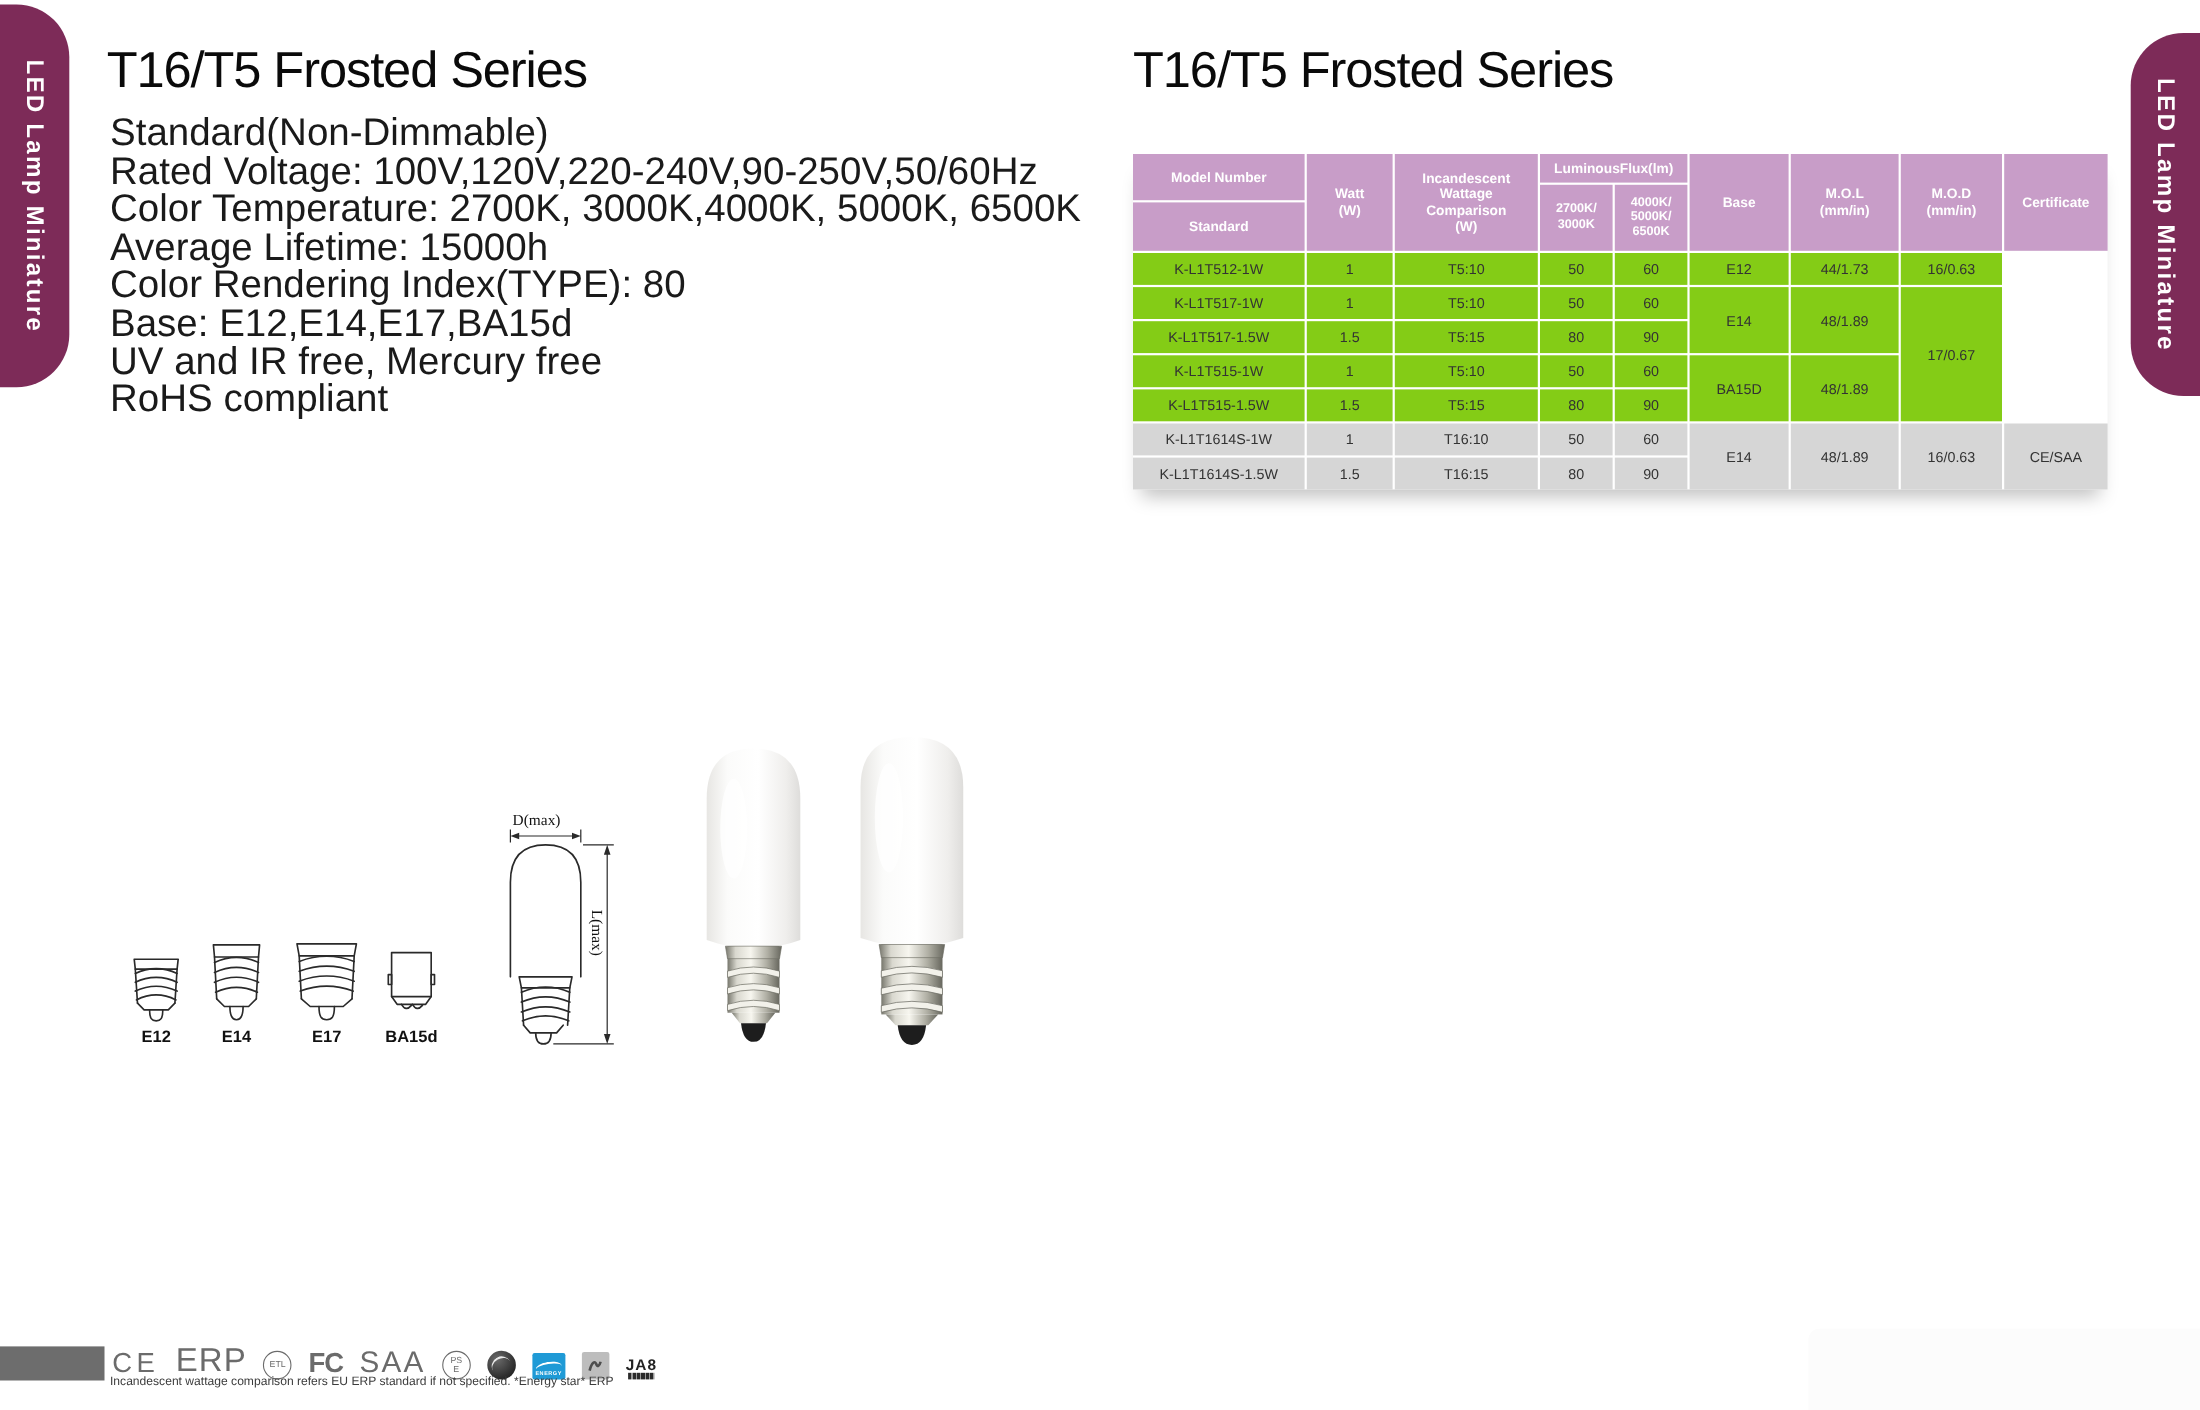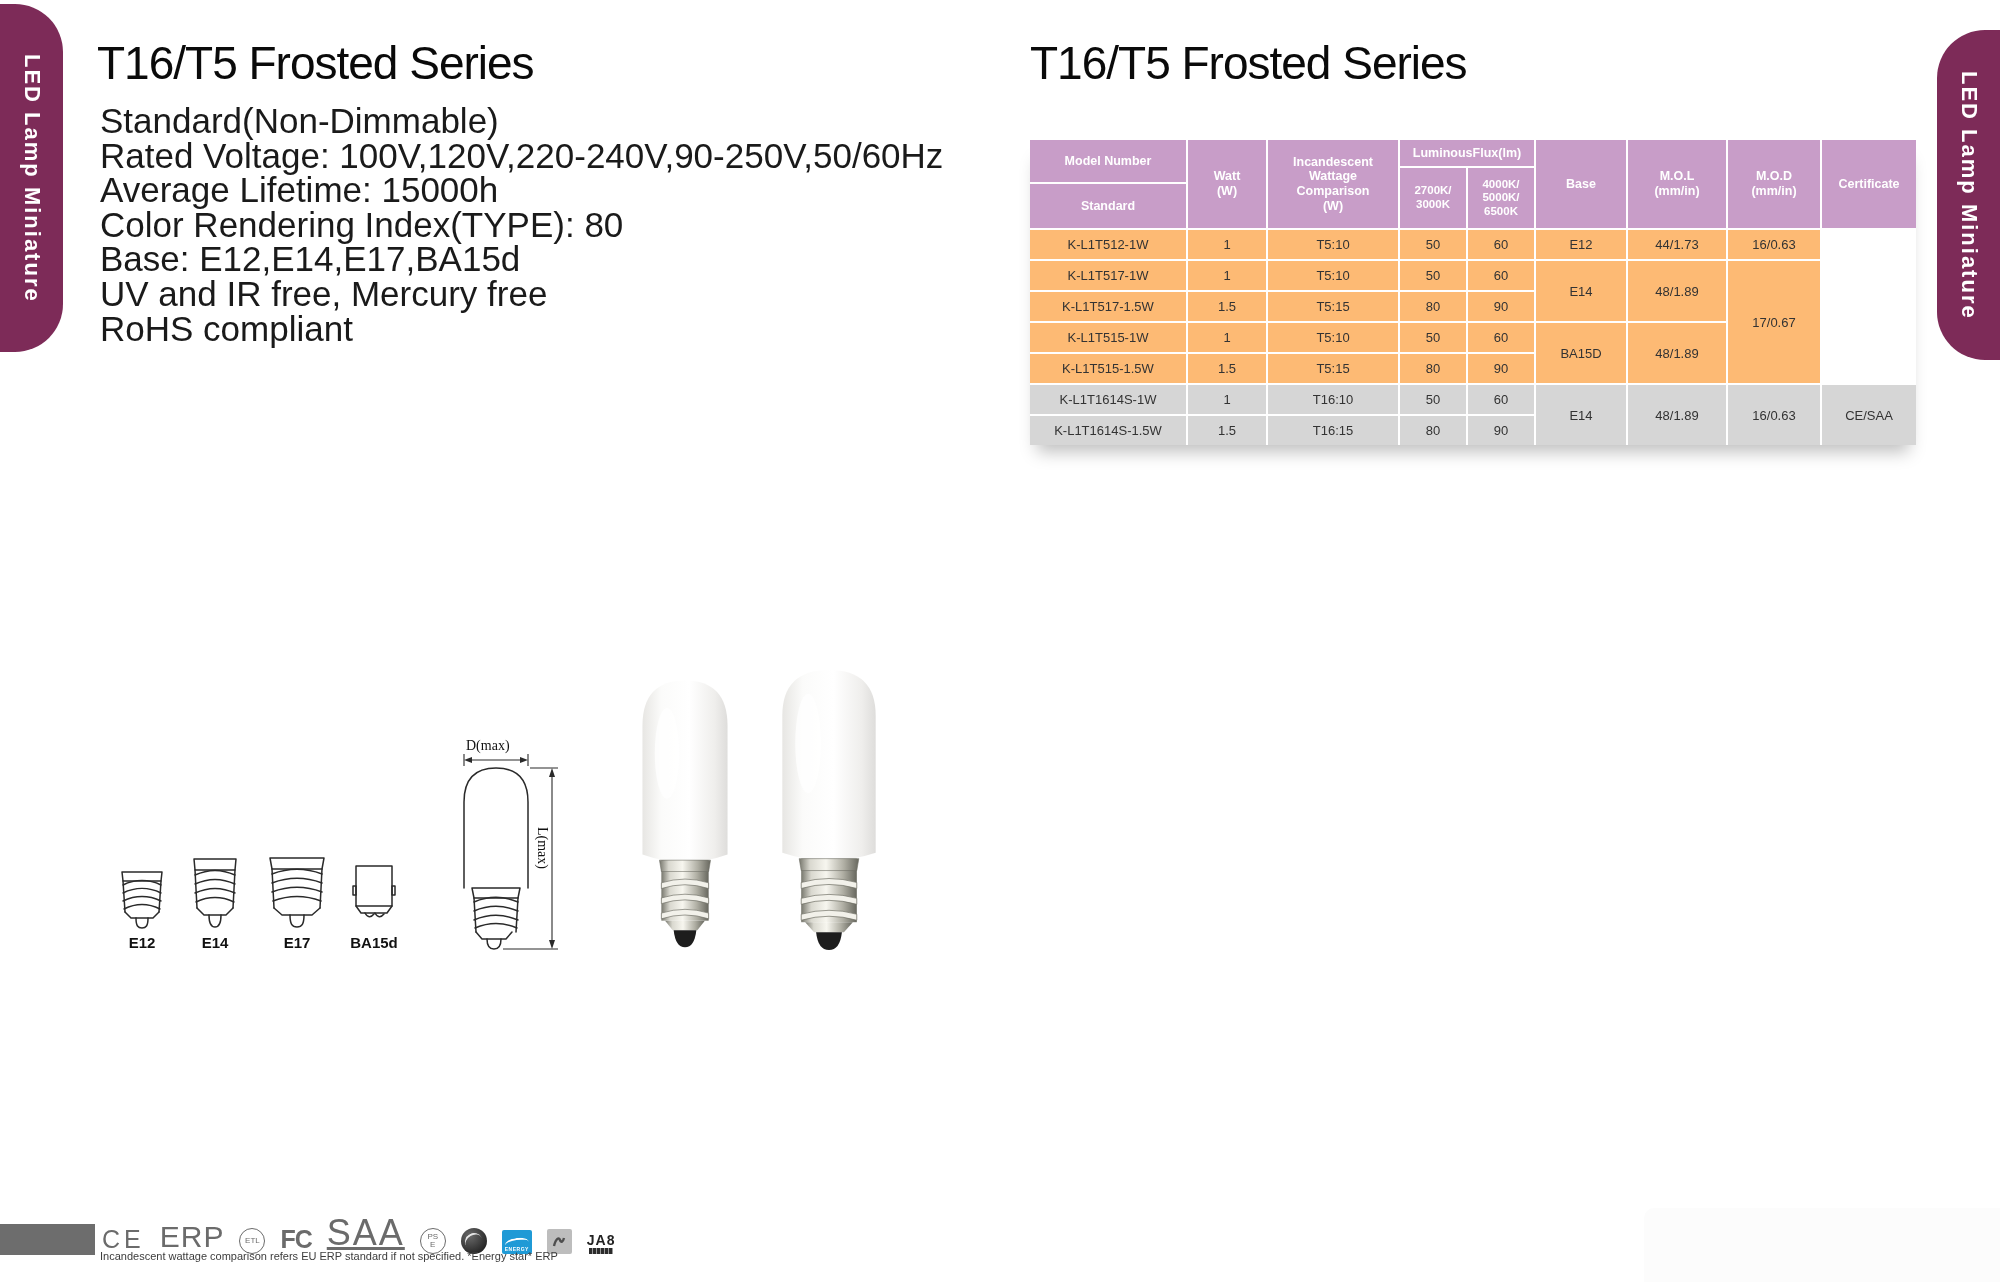--- a/index.html
+++ b/index.html
@@ -35,42 +35,42 @@
     position:absolute; left:1030px; top:140px;
     display:grid;
     grid-template-columns:156px 78px 130px 66px 66px 90px 98px 92px 94px;
     grid-template-rows:26px 14px 44px repeat(7, 29px);
     gap:2px; background:#ffffff;
     box-shadow:0 14px 16px -7px rgba(0,0,0,0.25);
   }
   .cell { display:flex; align-items:center; justify-content:center; text-align:center; }
   .h  { background:#c89dc8; color:#ffffff; font-weight:bold; font-size:12.5px; line-height:1.18; }
   .h.small { font-size:11.5px; }
-  .b  { background:#fdba74; color:#333333; font-size:13px; }
+  .b  { background:#84cc16; color:#333333; font-size:13px; }
   .bd { background:#d6d6d6; }
   .pre { white-space:pre-line; }
 
   
   .lineart { stroke:#2a2a2a; fill:none; stroke-width:1.5; stroke-linejoin:round; stroke-linecap:round; }
   .thin    { stroke:#2a2a2a; fill:none; stroke-width:1.1; }
   .base-label { position:absolute; font-size:15px; font-weight:bold; color:#111; text-align:center; }
   .dim-text { font-family:"Liberation Serif", serif; font-size:14px; fill:#111; }
 
   .abs { position:absolute; }
 
   
   .footer-bar { position:absolute; left:0; top:1224px; width:95px; height:31px; background:#6d6d6d; }
   .marks-row {
     position:absolute; left:102px; top:1218px; height:36px;
     display:flex; align-items:flex-end; gap:15px; color:#6b6b6b;
   }
   .mk-ce  { font-size:25px; letter-spacing:4px; }
   .mk-erp { font-size:30px; letter-spacing:1px; }
   .mk-fcc { font-size:25px; font-weight:bold; letter-spacing:-1px; }
-  .mk-saa { font-size:36px; letter-spacing:2px;text-decoration:underline; }
+  .mk-saa { font-size:27px; letter-spacing:2px; }
   .mk-circle {
     width:26px; height:26px; border:1.6px solid #6b6b6b; border-radius:50%;
     display:flex; align-items:center; justify-content:center;
     font-size:8px; font-weight:normal; line-height:1; text-align:center;
   }
   .mk-dark-circle {
     width:26px; height:26px; border-radius:50%;
     background:radial-gradient(circle at 35% 30%, #6a6a6a, #262626 75%);
     position:relative; overflow:hidden;
   }
@@ -134,20 +134,21 @@
   <div class="side-tab tab-right">
     <span class="vtext">LED Lamp Miniature</span>
   </div>
 
   <div class="title title-left">T16/T5 Frosted Series</div>
   <div class="title title-right">T16/T5 Frosted Series</div>
 
   <div class="spec-list">
     <div>Standard(Non-Dimmable)</div>
     <div>Rated Voltage: 100V,120V,220-240V,90-250V,50/60Hz</div>
+    <div>Color Temperature: 2700K, 3000K,4000K, 5000K, 6500K</div>
     <div>Average Lifetime: 15000h</div>
     <div>Color Rendering Index(TYPE): 80</div>
     <div>Base: E12,E14,E17,BA15d</div>
     <div>UV and IR free, Mercury free</div>
     <div>RoHS compliant</div>
   </div>
 
   <div class="spec-table">
 
     <div class="cell h" style="grid-area:1/1/3/2">Model Number</div>

